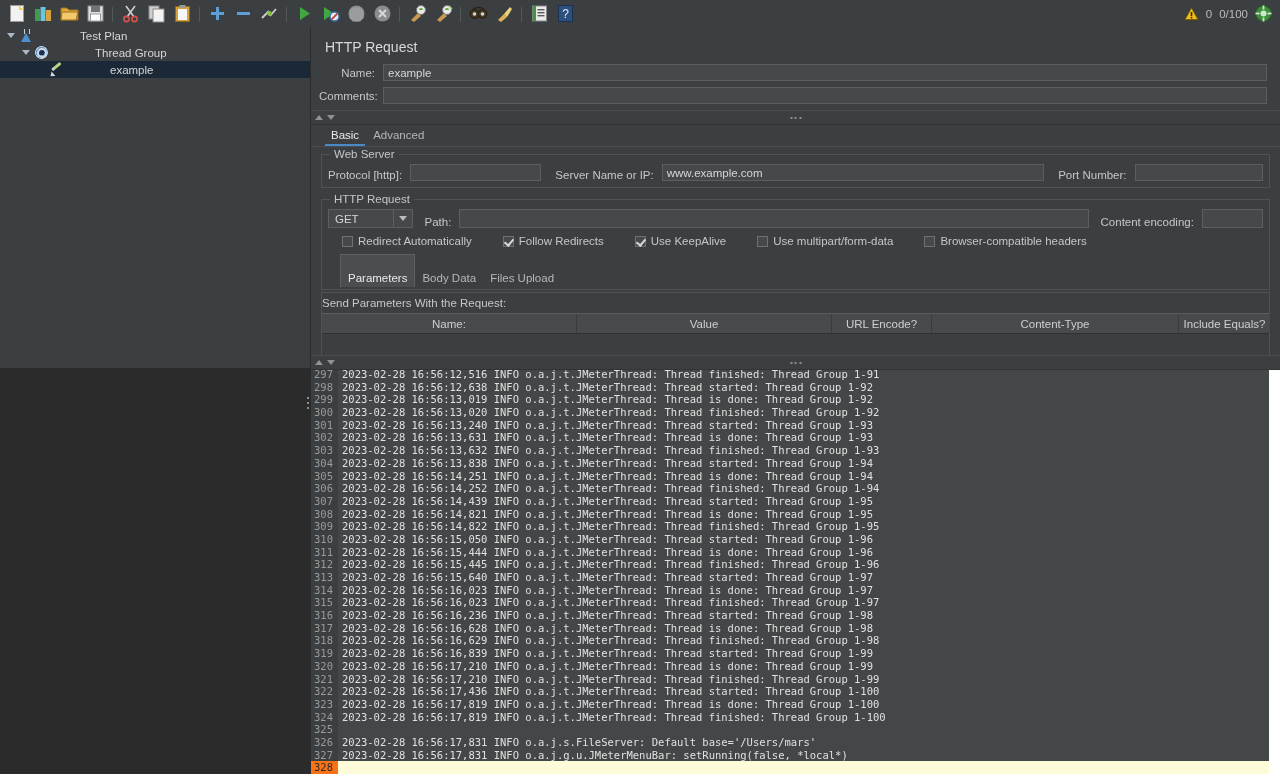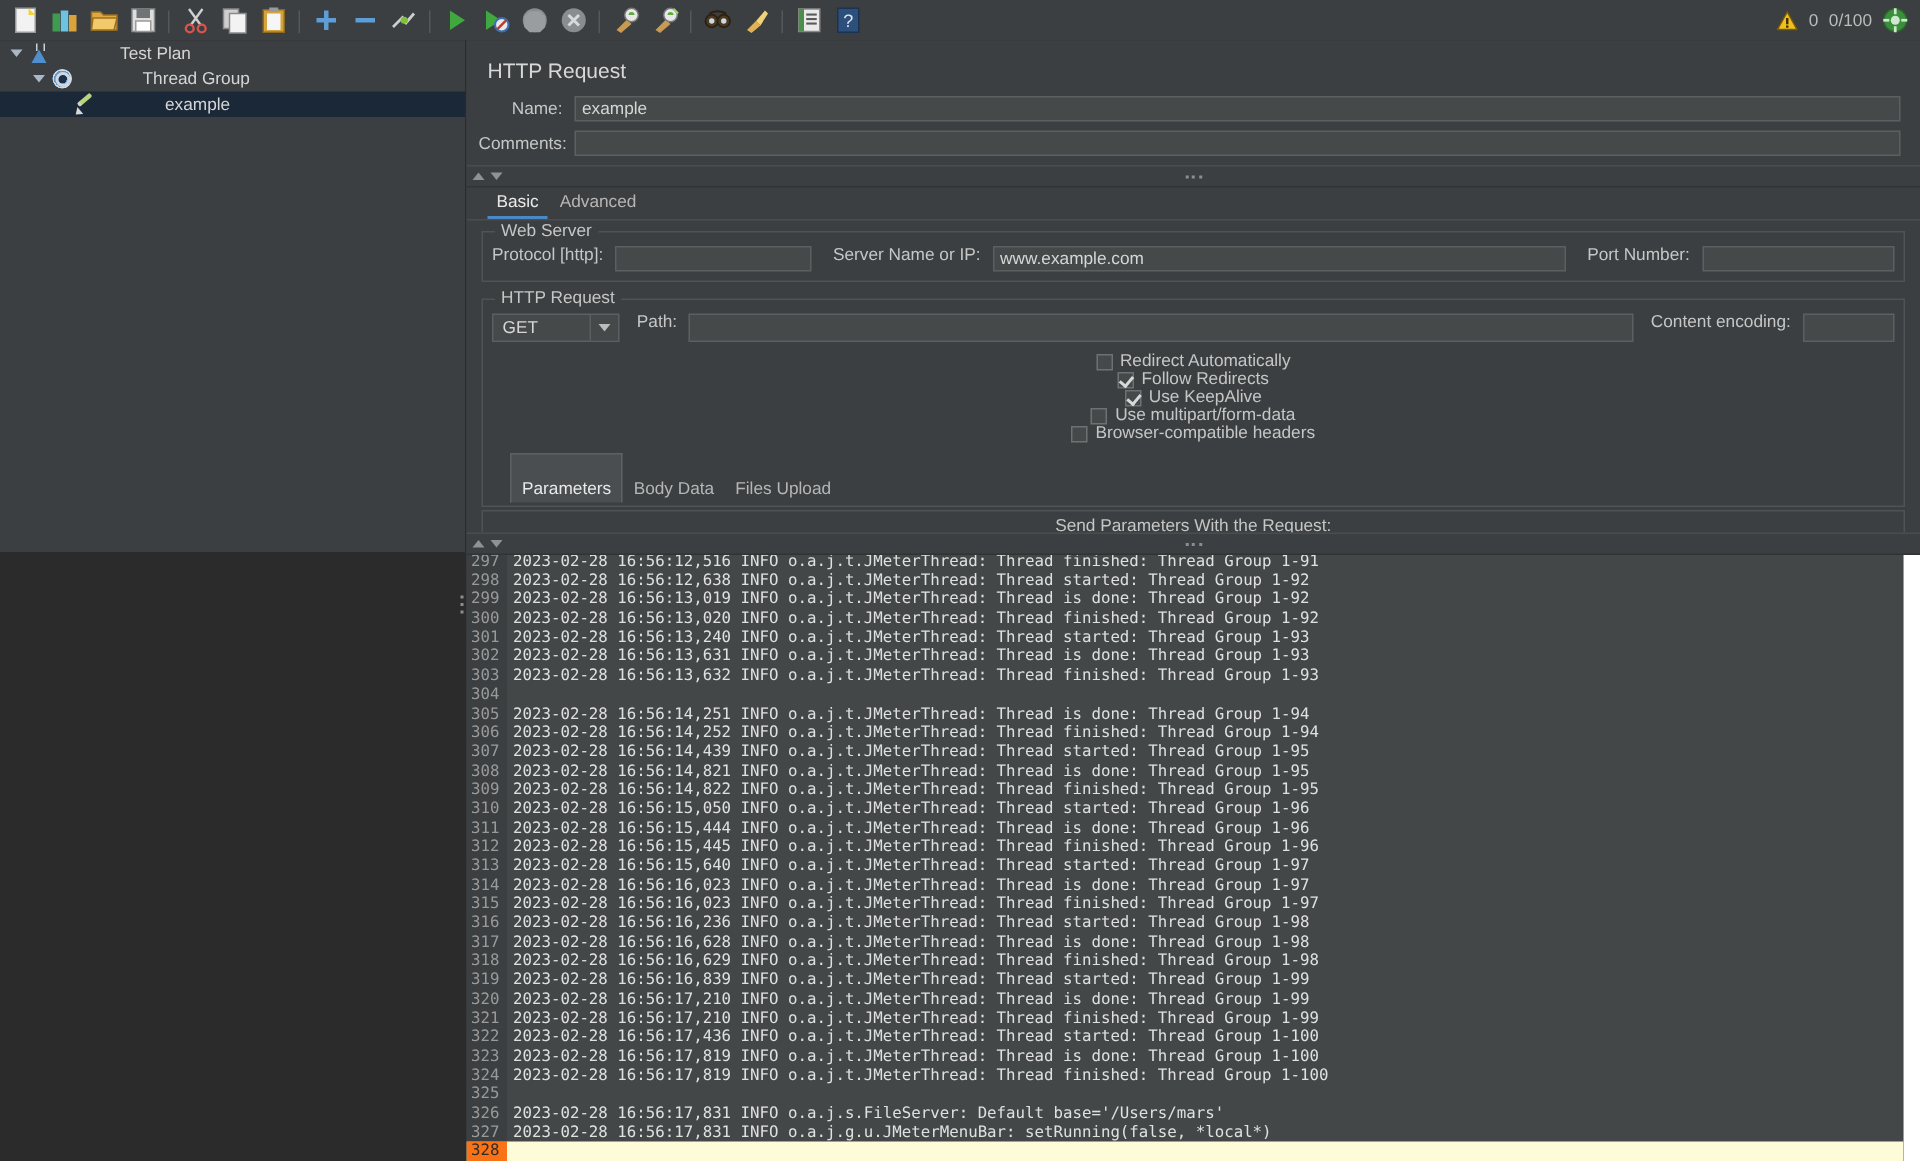--- a/index.html
+++ b/index.html
@@ -146,39 +146,39 @@
   .tab.active { color: #eaeaea; border-bottom-color: #4a88c7; }
 
   .group {
     margin: 7px 10px 0 10px; position: relative;
     border: 1px solid #4f5355; padding: 9px 6px 6px 6px;
   }
   .group > .glegend {
     position: absolute; top: -7px; left: 8px; background: #3c3f41;
     padding: 0 4px; font-size: 11.5px; color: #c6c6c6;
   }
-  .grow { display: flex; align-items: flex-start; gap: 0; }
+  .grow { display: flex; align-items: flex-end; gap: 0; }
 
   .combo {
     background: #45494a; border: 1px solid #5b5f61; height: 19px;
     width: 86px; display: flex; align-items: center;
     color: #d6d6d6; font-size: 11.5px; box-sizing: border-box;
   }
   .combo span.val { padding-left: 6px; flex: 1; }
   .combo .arrowbox {
     width: 18px; height: 17px; border-left: 1px solid #5b5f61;
     display: flex; align-items: center; justify-content: center;
     background: #45494a;
   }
   .combo .arrowbox i {
     width:0;height:0;border-left:4px solid transparent;border-right:4px solid transparent;
     border-top:5px solid #bcbcbc; display:block;
   }
 
-  .cbrow { display: flex; align-items: center; padding: 7px 0 3px 14px; gap: 0; flex-direction: column; }
+  .cbrow { display: flex; align-items: center; padding: 7px 0 3px 14px; gap: 17px; }
   .cbox { display: flex; align-items: center; margin-right: 14px; }
   .cbx {
     width: 11px; height: 11px; background: #45494a;
     border: 1px solid #6d7174; margin-right: 5px; position: relative;
     box-sizing: border-box;
   }
   .cbx.on::after {
     content:""; position:absolute; left:2px; top:0px; width:4px; height:7px;
     border-right:2px solid #d9d9d9; border-bottom:2px solid #d9d9d9;
     transform: rotate(40deg);
@@ -186,21 +186,21 @@
   .cb-label { color: #c6c6c6; font-size: 11.5px; }
 
   .subtabs { display: flex; align-items: flex-end; padding-left: 12px; margin-top: 4px; }
   .subtab { font-size: 11.5px; color: #b6b6b6; padding: 17px 7px 3px 7px; }
   .subtab.active { background: #4a4e50; color: #e9e9e9; border: 1px solid #5d6163; border-bottom: none; }
 
   .params-area {
     margin: 2px 10px 0 10px; border: 1px solid #4f5355; background: #3c3f41;
     height: 74px; position: relative;
   }
-  .params-caption { text-align: center; color: #c6c6c6; font-size: 11.5px; padding: 4px 0 4px 0; }
+  .params-caption { text-align: left; color: #c6c6c6; font-size: 11.5px; padding: 4px 0 4px 0; }
   .thead { display: flex; border-top: 1px solid #5a5e60; border-bottom: 1px solid #2f3132; height: 19px; }
   .th {
     color: #cfcfcf; font-size: 11.5px; display: flex; align-items: center;
     justify-content: center; background: #474b4d; border-right: 1px solid #3a3d3e;
     box-sizing: border-box;
   }
   .hscroll {
     position: absolute; left: 1px; right: 1px; bottom: 1px; height: 9px;
     background: #3c3f41;
   }
@@ -576,20 +576,21 @@
         <div class="logline">
           <div class="ln">302</div>
           <div class="lt">2023-02-28 16:56:13,631 INFO o.a.j.t.JMeterThread: Thread is done: Thread Group 1-93</div>
         </div>
         <div class="logline">
           <div class="ln">303</div>
           <div class="lt">2023-02-28 16:56:13,632 INFO o.a.j.t.JMeterThread: Thread finished: Thread Group 1-93</div>
         </div>
         <div class="logline">
           <div class="ln">304</div>
+          <div class="lt">2023-02-28 16:56:13,838 INFO o.a.j.t.JMeterThread: Thread started: Thread Group 1-94</div>
         </div>
         <div class="logline">
           <div class="ln">305</div>
           <div class="lt">2023-02-28 16:56:14,251 INFO o.a.j.t.JMeterThread: Thread is done: Thread Group 1-94</div>
         </div>
         <div class="logline">
           <div class="ln">306</div>
           <div class="lt">2023-02-28 16:56:14,252 INFO o.a.j.t.JMeterThread: Thread finished: Thread Group 1-94</div>
         </div>
         <div class="logline">

